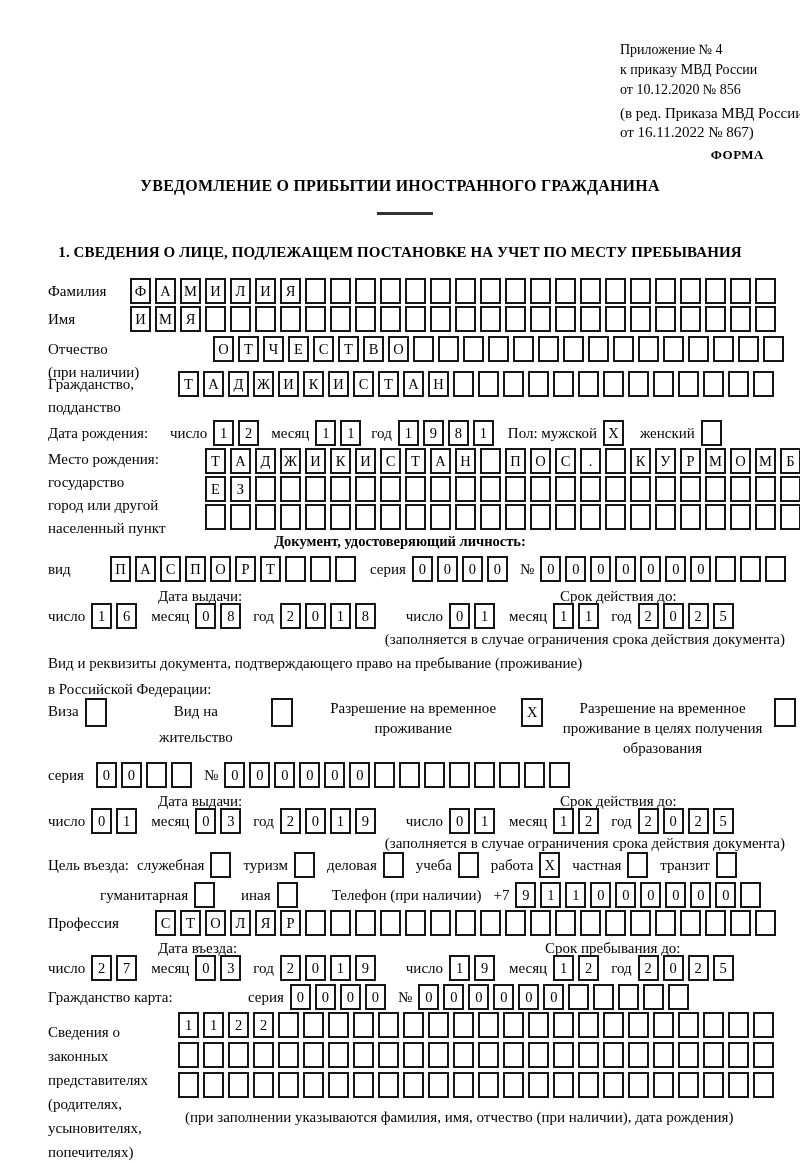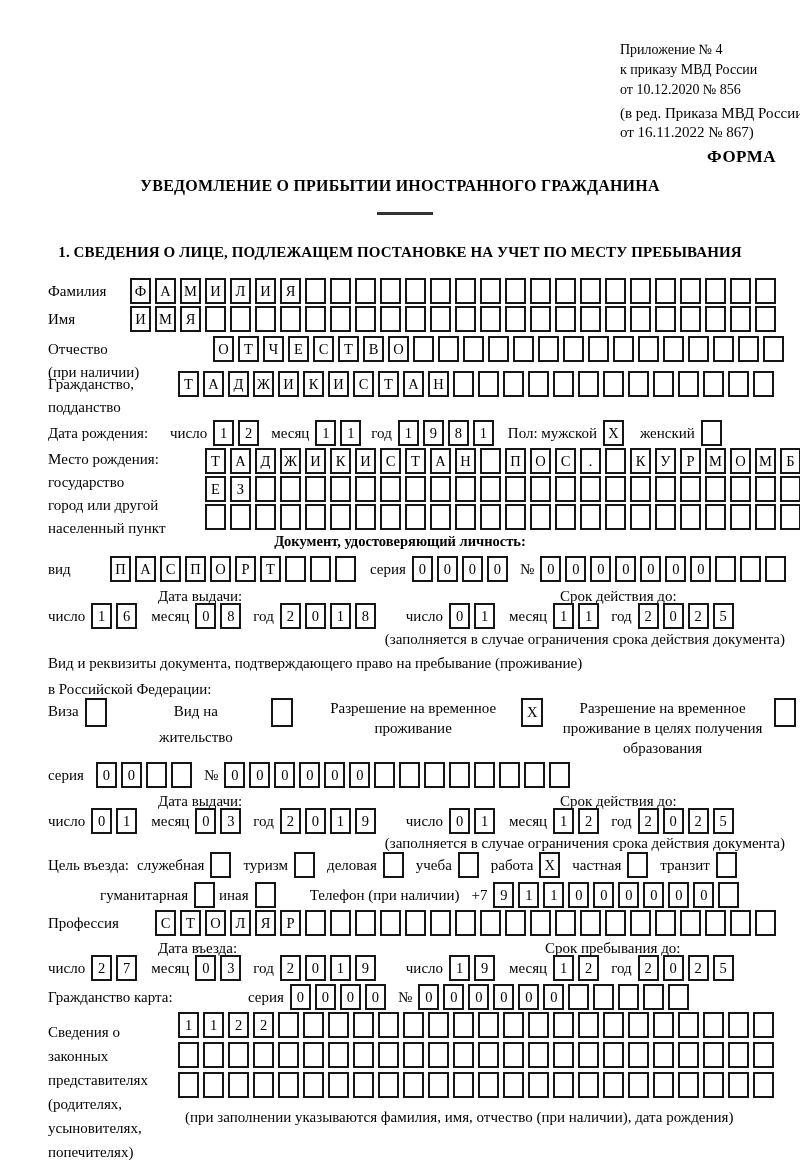--- a/index.html
+++ b/index.html
@@ -33,21 +33,21 @@
 
   <div class="abs" style="left:620px;top:40px;">
     <div class="small" style="font-size:14px;line-height:20px;">Приложение № 4</div>
     <div class="small" style="font-size:14px;line-height:20px;">к приказу МВД России</div>
     <div class="small" style="font-size:14px;line-height:20px;">от 10.12.2020 № 856</div>
   </div>
   <div class="abs" style="left:620px;top:104px;">
     <div class="small" style="line-height:19px;">(в ред. Приказа МВД России</div>
     <div class="small" style="line-height:19px;">от 16.11.2022 № 867)</div>
   </div>
-  <div class="abs bold" style="right:24px;top:147px;font-size:17px;letter-spacing:.5px;margin-left:6px;">ФОРМА</div>
+  <div class="abs bold" style="right:36px;top:147px;font-size:13px;letter-spacing:.5px;margin-left:6px;">ФОРМА</div>
 
   <div class="abs center title" style="top:177px;">УВЕДОМЛЕНИЕ О ПРИБЫТИИ ИНОСТРАННОГО ГРАЖДАНИНА</div>
   <div class="abs center title" style="top:201px;">
     <span class="blank-line"></span>
   </div>
 
   <div class="abs center heading" style="top:244px;">1. СВЕДЕНИЯ О ЛИЦЕ, ПОДЛЕЖАЩЕМ ПОСТАНОВКЕ НА УЧЕТ ПО МЕСТУ ПРЕБЫВАНИЯ</div>
 
   <div class="abs r" style="left:48px;top:278px;">
     <span class="lab" style="width:82px;">Фамилия</span>
@@ -488,21 +488,21 @@
     <span class="lab ml8">транзит</span>
     <span class="boxes ml6">
         <span class="cell"></span>
       </span>
   </div>
   <div class="abs r" style="left:100px;top:882px;">
     <span class="lab">гуманитарная</span>
     <span class="boxes ml6">
         <span class="cell"></span>
       </span>
-    <span class="lab" style="">иная</span>
+    <span class="lab" style="margin-left:22px;">иная</span>
     <span class="boxes ml6">
         <span class="cell"></span>
       </span>
     <span class="lab" style="margin-left:30px;">Телефон (при наличии)</span>
     <span class="lab ml12 mr6">+7</span>
     <span class="boxes">
         <span class="cell">9</span>
         <span class="cell">1</span>
         <span class="cell">1</span>
         <span class="cell">0</span>

